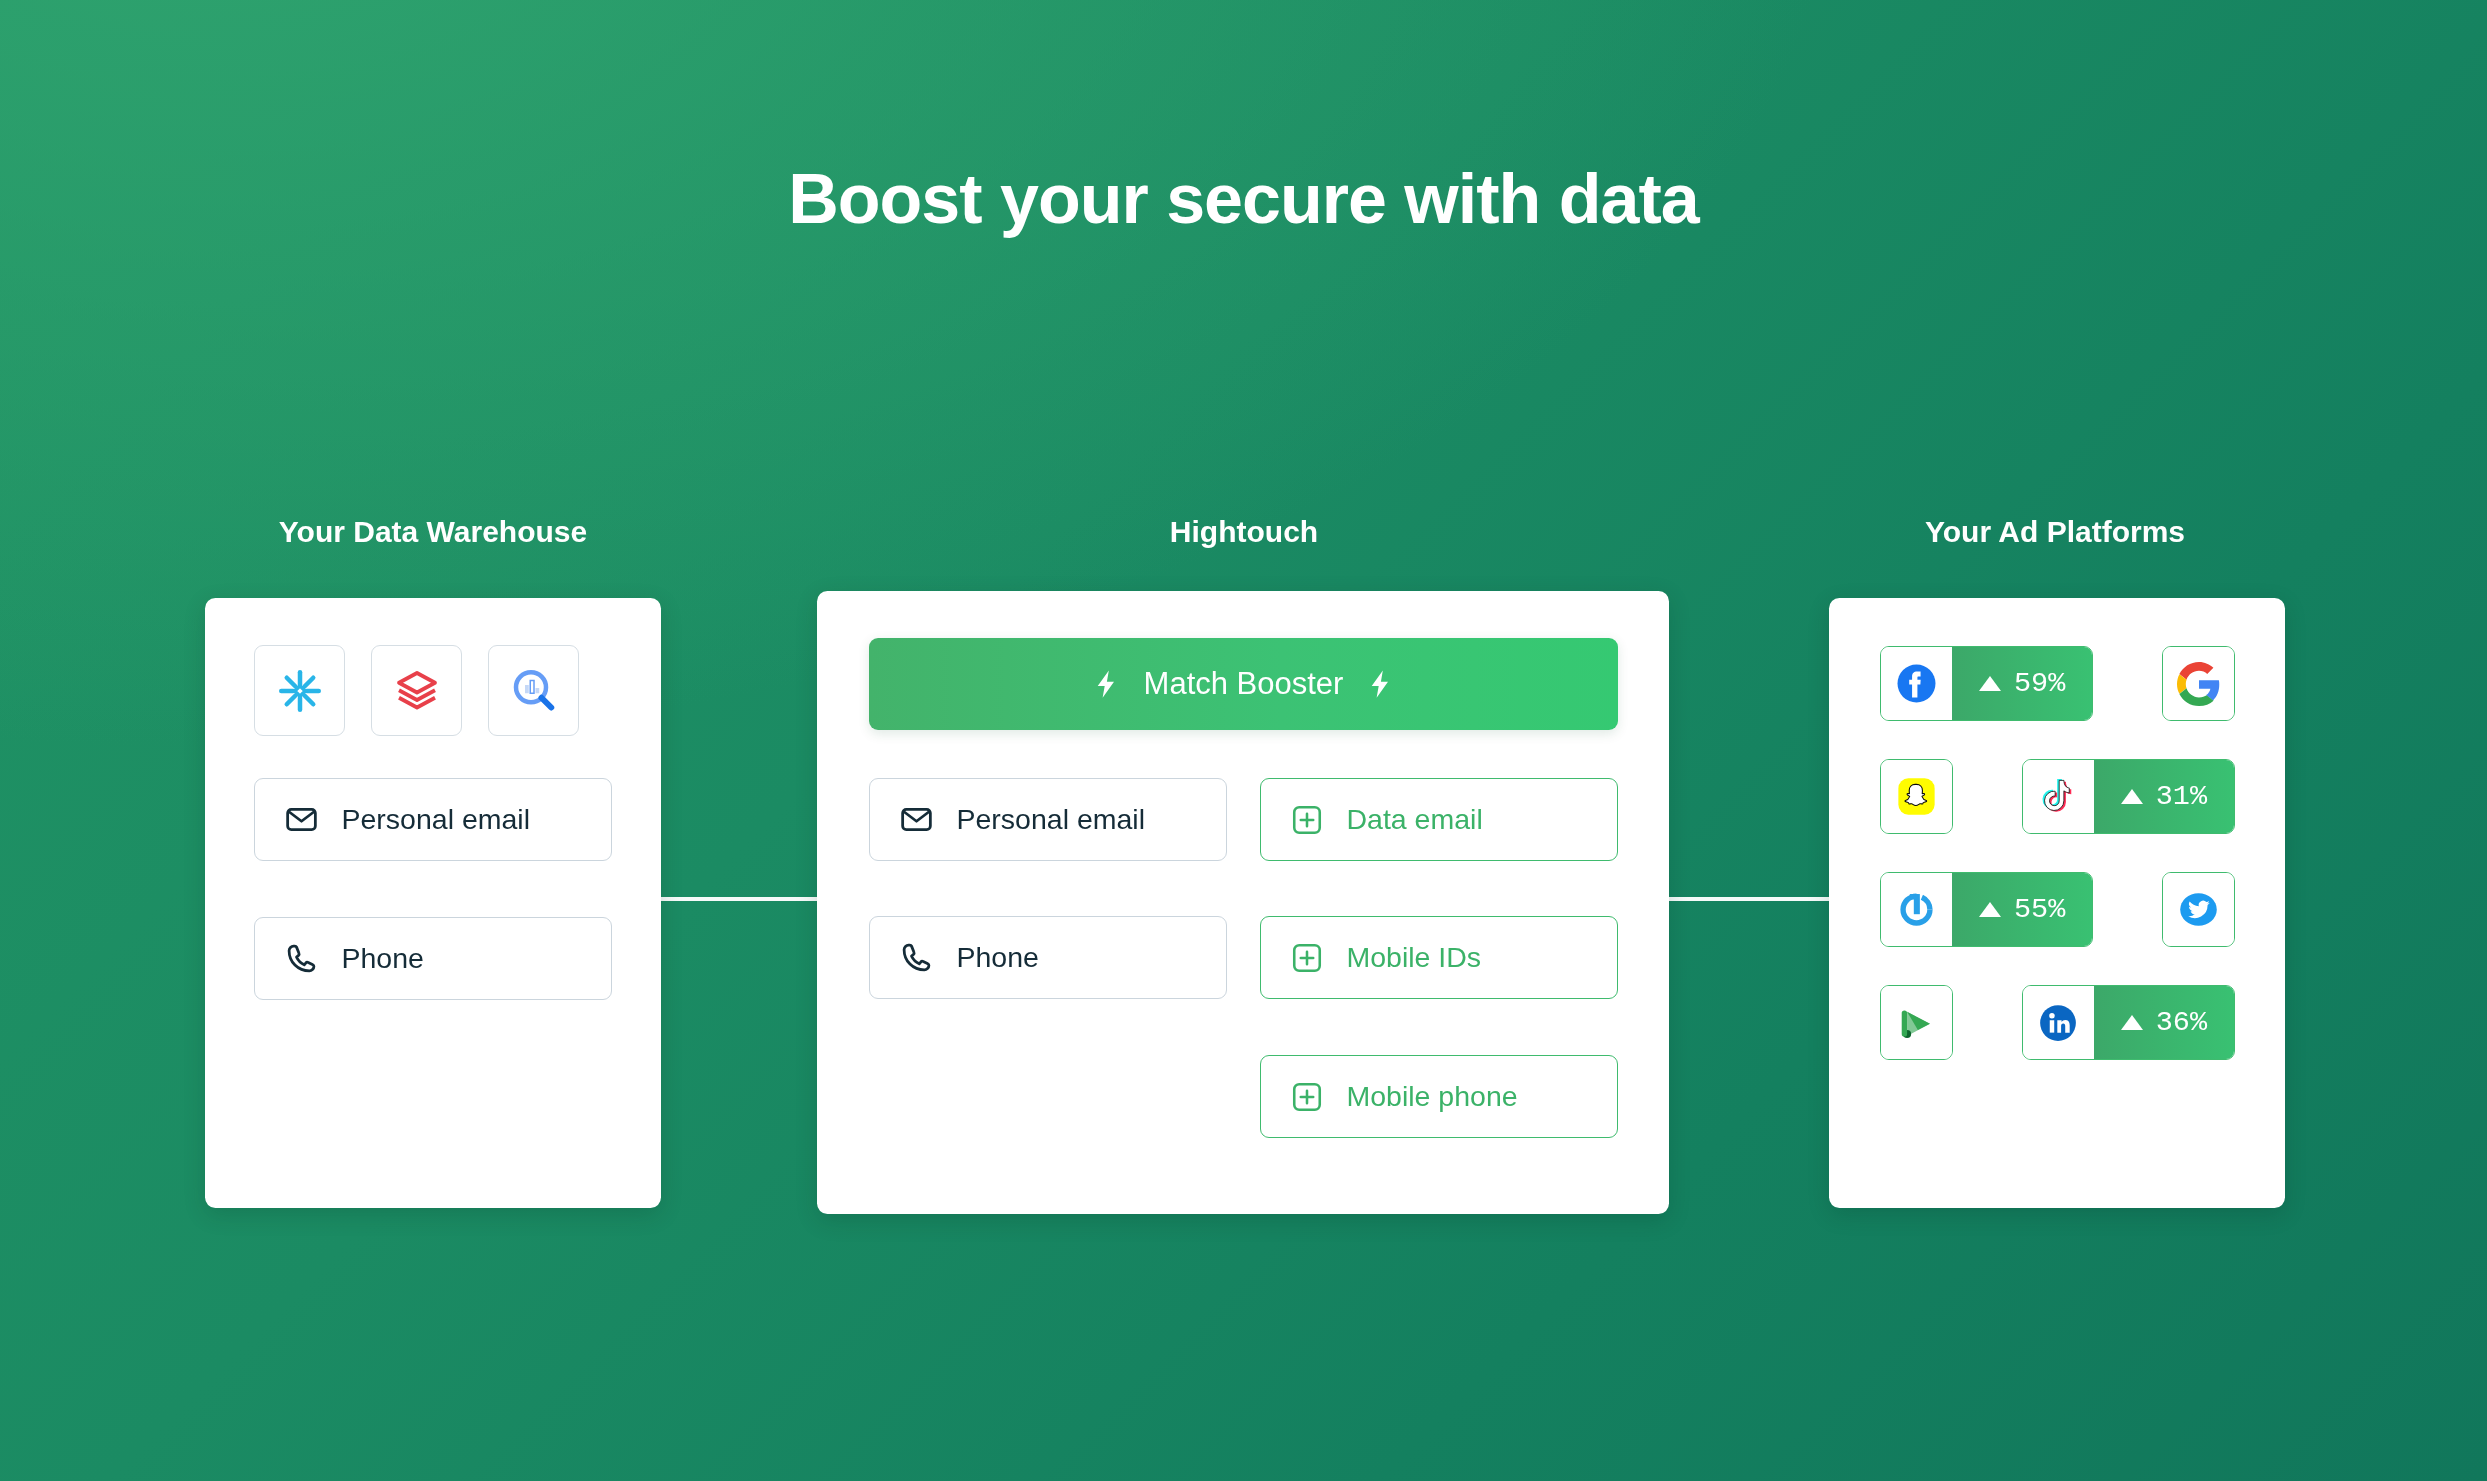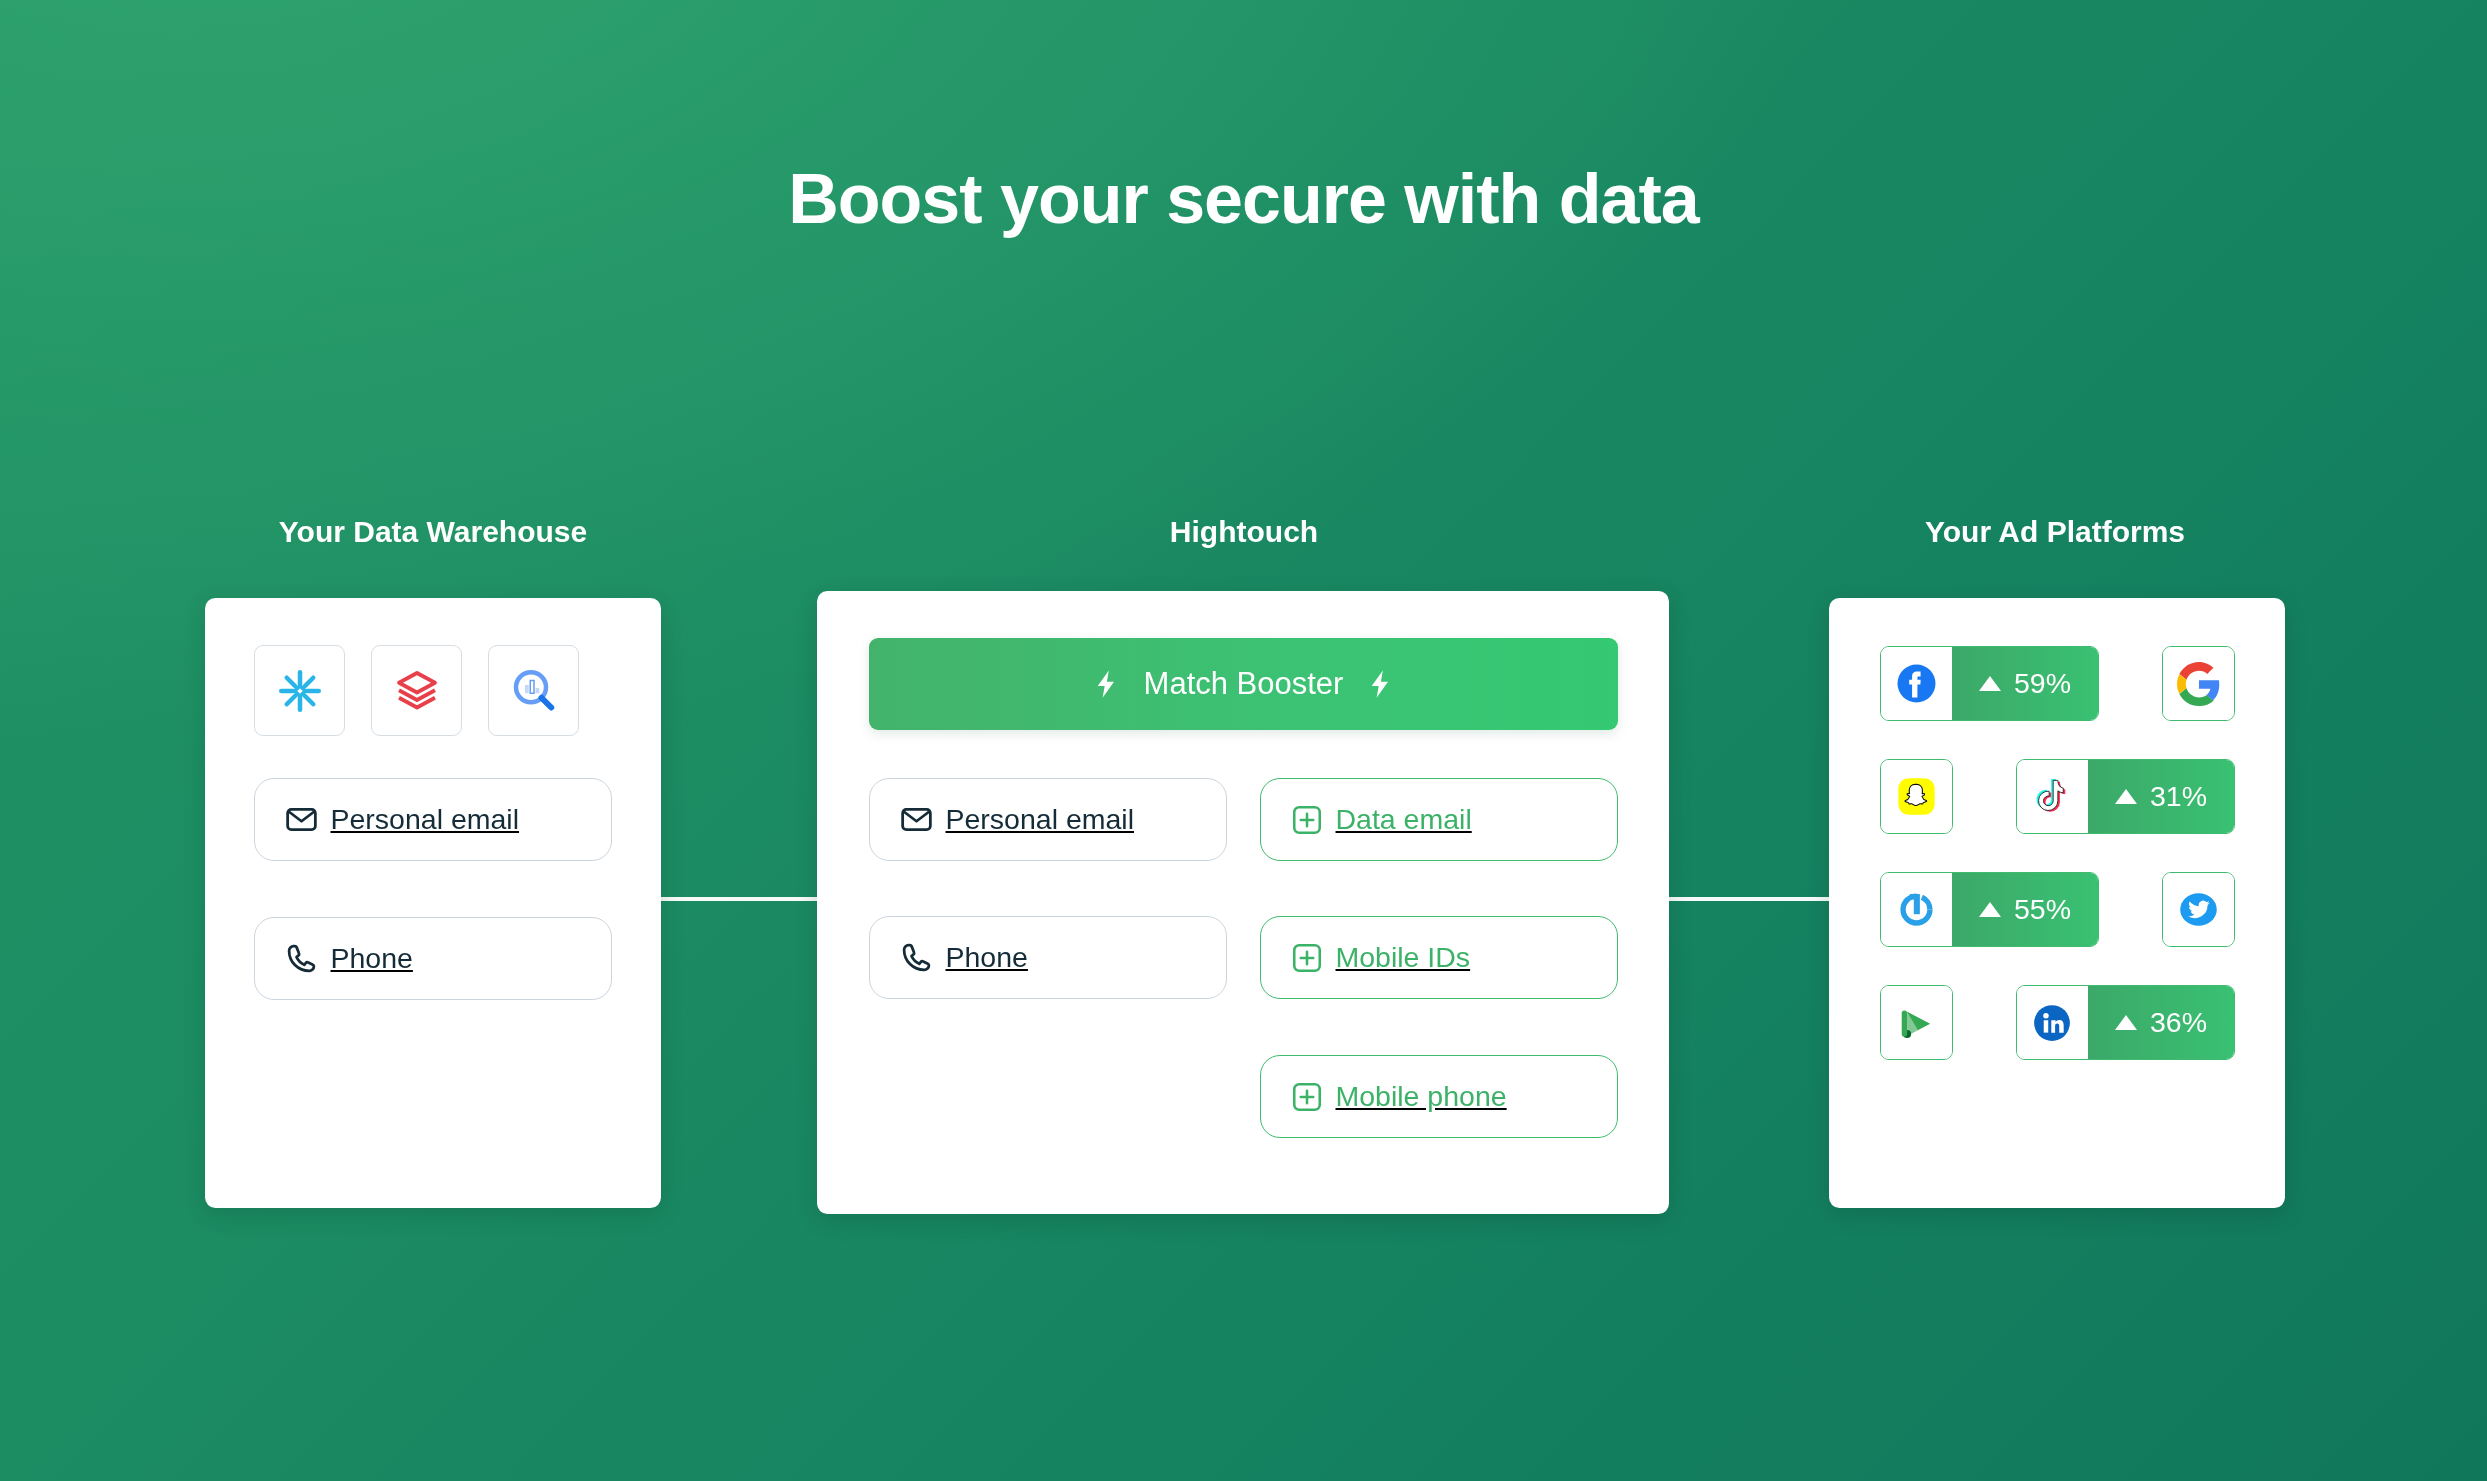--- a/index.html
+++ b/index.html
@@ -81,26 +81,25 @@
     border:1.9px solid #D6DEE4;
     border-radius:9px;
     display:flex; align-items:center; justify-content:center;
     background:#fff;
   }
 
   
   .field{
     position:absolute;
     height:83px;
-    border-radius:20px;
+    border-radius:9px;
     display:flex; align-items:center;
     padding-left:28.5px;
-    gap:12px;
+    gap:23px;
     background:#fff;
-    text-decoration:underline;
   }
   .field.grey{ border:1.9px solid #CBD5DD; }
   .field.green{ border:1.9px solid #3FBB6E; }
   .field .ftext{ font-size:28.5px; color:#152C38; font-weight:400; white-space:nowrap; }
   .field.green .ftext{ color:#3BB268; }
 
   .wh-f1{ left:49px;  top:180px; width:358px; }
   .wh-f2{ left:49px;  top:319px; width:358px; }
 
   
@@ -122,21 +121,21 @@
   .ht-l2{ left:52px;  top:325px; width:358px; }
   .ht-r1{ left:443px; top:187px; width:358px; }
   .ht-r2{ left:443px; top:325px; width:358px; }
   .ht-r3{ left:443px; top:464px; width:358px; }
 
   
   .ad-grid{
     position:absolute;
     left:51px; top:48px;
     width:355px;
-    display:flex; flex-direction:column; gap:38px;
+    display:flex; flex-direction:column; gap:38px;font-family:Liberation Mono, monospace;
   }
   .ad-row{ display:flex; align-items:center; height:75px; }
   .ad-row.rev{ justify-content:flex-end; }
 
   .pf{
     display:flex; align-items:stretch;
     border:1.9px solid #3FBB6E;
     border-radius:9px;
     overflow:hidden;
     background:#fff;

